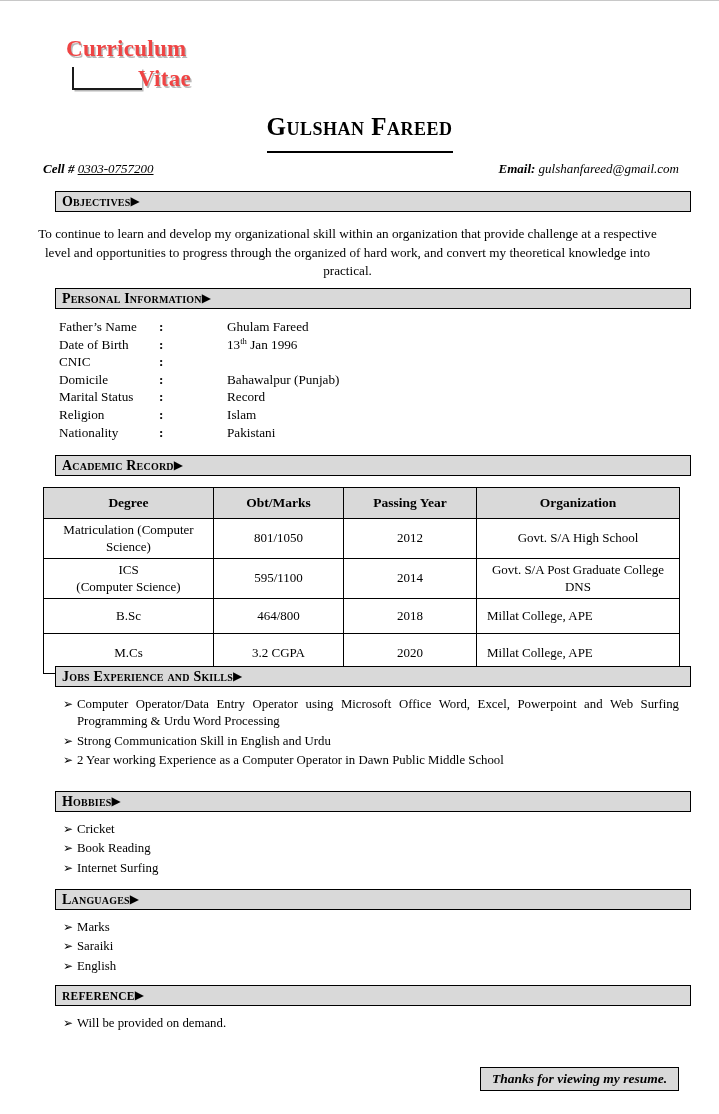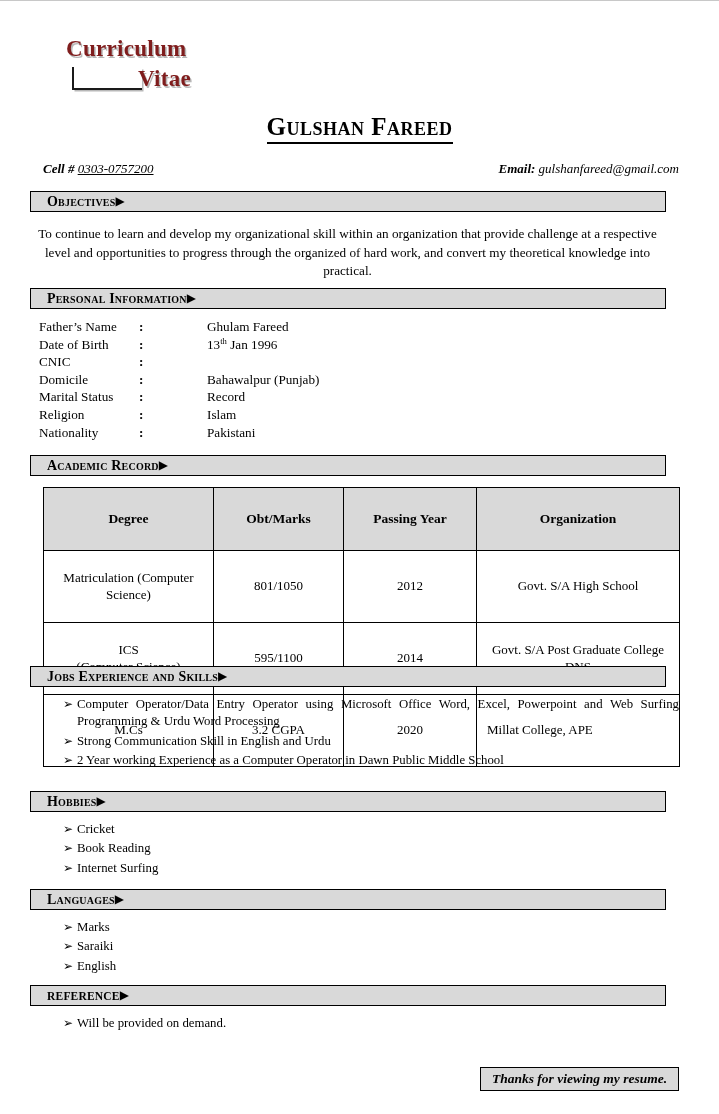--- a/index.html
+++ b/index.html
@@ -31,21 +31,21 @@
     left: 60px;
     top: 36px;
     width: 230px;
     height: 62px;
   }
   .logo-word {
     font-family: "Liberation Serif", "DejaVu Serif", serif;
     font-weight: bold;
     font-size: 23px;
     letter-spacing: 0.3px;
-    color: #7f1d1d;
+    color: #ef4444;
     text-shadow: 1.5px 1.5px 0 #b8b8b8;
     line-height: 1;
     white-space: nowrap;
   }
   .logo-top {
     position: absolute;
     left: 6px;
     top: 0;
   }
   .logo-bottom {
@@ -72,21 +72,21 @@
     width: 719px;
     text-align: center;
   }
   .name {
     display: inline-block;
     font-size: 25px;
     font-weight: bold;
     font-variant: small-caps;
     letter-spacing: 0.5px;
     border-bottom: 2.5px solid #000;
-    padding-bottom: 1px;
+    padding-bottom: 10px;
     line-height: 1.12;
   }
 
   
   .contact {
     position: absolute;
     left: 43px;
     top: 160px;
     width: 636px;
     font-size: 13px;
@@ -95,28 +95,28 @@
     justify-content: space-between;
     align-items: baseline;
   }
   .contact .lbl { font-weight: bold; }
   .contact .uline { text-decoration: underline; }
   .contact-right { font-size: 13px; }
 
   
   .bar {
     position: absolute;
-    left: 30px;
+    left: 55px;
     width: 636px;
     box-sizing: border-box;
     background: #d9d9d9;
     border: 1px solid #000000;
     height: 21px;
     line-height: 19px;
-    padding-left: 16px;
+    padding-left: 6px;
     font-weight: bold;
     font-variant: small-caps;
     font-size: 14px;
     letter-spacing: 0.2px;
     white-space: nowrap;
   }
   .bar.caps {
     font-variant: normal;
     text-transform: uppercase;
     font-size: 11.5px;
@@ -134,21 +134,21 @@
     left: 35px;
     top: 224px;
     width: 625px;
     text-align: center;
     font-size: 13.2px;
     line-height: 1.42;
   }
 
   
   .pinfo {
-    left: 39px;
+    left: 59px;
     top: 319px;
     width: 420px;
     font-size: 13.2px;
     line-height: 1;
   }
   .pinfo .row {
     display: flex;
     height: 17.6px;
     align-items: baseline;
   }
@@ -162,21 +162,21 @@
     position: absolute;
     left: 43px;
     top: 486px;
     width: 636px;
     border-collapse: collapse;
     table-layout: fixed;
     font-size: 13px;
   }
   .table th, .table td {
     border: 1px solid #000000;
-    padding: 19px 5px;
+    padding: 3px 5px;
     vertical-align: middle;
     line-height: 1.25;
   }
   .table th {
     background: #d9d9d9;
     font-weight: bold;
     text-align: center;
     height: 24px;
     font-size: 13.5px;
   }
@@ -326,20 +326,26 @@
         <td>801/1050</td>
         <td>2012</td>
         <td>Govt. S/A High School</td>
       </tr>
       <tr class="r-tall">
         <td><span>ICS</span><br><span>(Computer Science)</span></td>
         <td>595/1100</td>
         <td>2014</td>
         <td>Govt. S/A Post Graduate College DNS</td>
       </tr>
+      <tr class="r-mid">
+        <td>B.Sc</td>
+        <td>464/800</td>
+        <td>2018</td>
+        <td class="org-left">Millat College, APE</td>
+      </tr>
       <tr class="r-tall">
         <td>M.Cs</td>
         <td>3.2 CGPA</td>
         <td>2020</td>
         <td class="org-left">Millat College, APE</td>
       </tr>
     </tbody>
   </table>
 
   <div class="bar" style="top:665px;">

